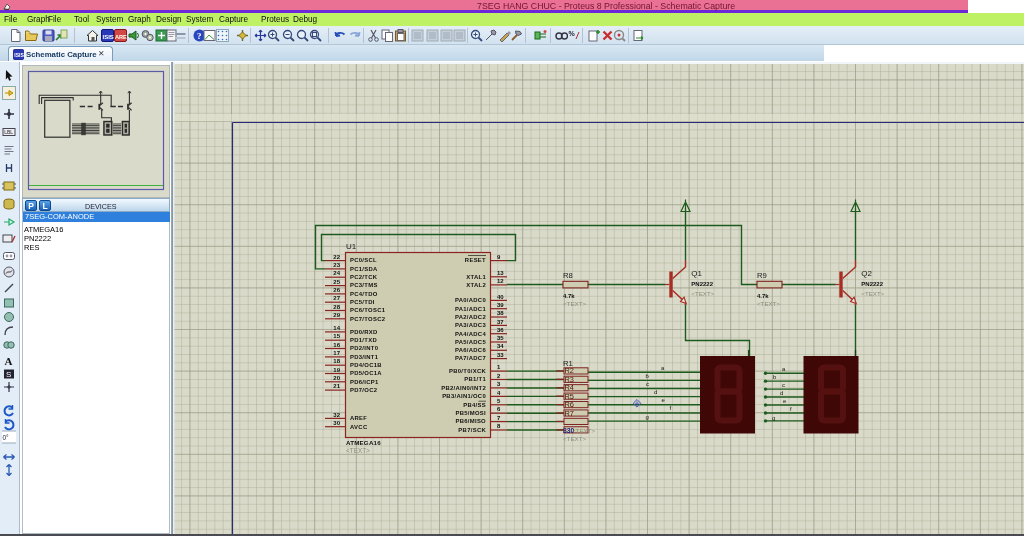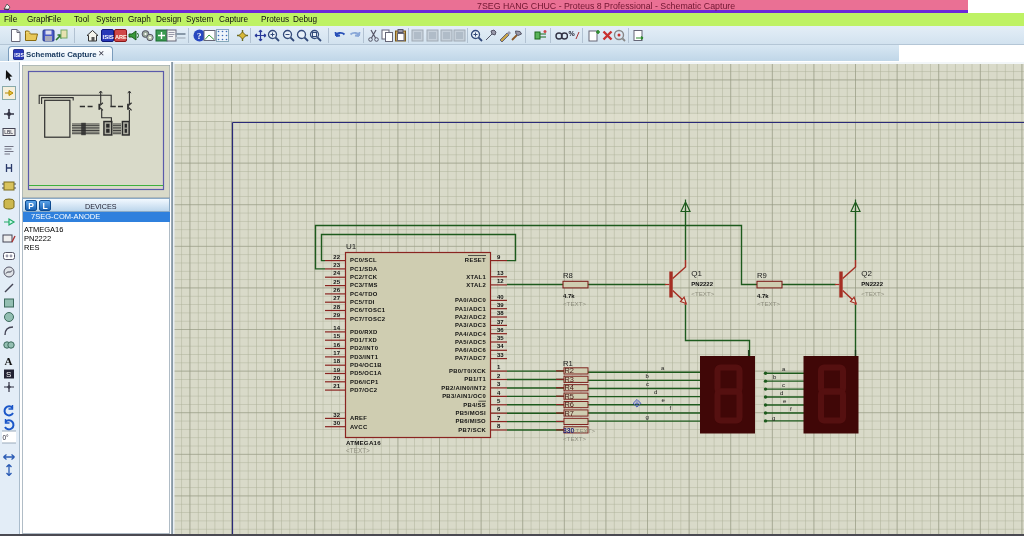--- a/index.html
+++ b/index.html
@@ -1,20 +1,20 @@
 <!DOCTYPE html>
 <html><head><meta charset="utf-8"><style>
 *{margin:0;padding:0;box-sizing:border-box}
 body{font-family:"Liberation Sans",sans-serif;width:1024px;height:536px;overflow:hidden}
 #app{position:relative;width:1024px;height:536px;background:#fff}
 #title{position:absolute;left:0;top:0;width:968px;height:13px;background:#ea7094;border-bottom:3px solid #6d28d9}
 #title .txt{position:absolute;left:477px;top:1px;font-size:8.8px;color:#701530}
 #menu{position:absolute;left:0;top:13px;width:1024px;height:27px;background:#bef264;font-size:8.2px;color:#111}
 #tbar{position:absolute;left:0;top:26px;width:1024px;height:19px;background:linear-gradient(#e4eef7,#d2e2ef);border-bottom:1px solid #b4c6d6}
-#tabs{position:absolute;left:0;top:45px;width:899px;height:17px;background:linear-gradient(#d8e7f3,#bed5e7)}
+#tabs{position:absolute;left:0;top:45px;width:824px;height:17px;background:linear-gradient(#d8e7f3,#bed5e7)}
 #tab1{position:absolute;left:8px;top:1px;width:105px;height:16px;background:linear-gradient(#fdfeff,#e2eef8);border:1px solid #7a9cbc;border-bottom:none;border-radius:4px 4px 0 0;font-size:7.8px;font-weight:bold;color:#15365c}
 #lpanel{position:absolute;left:20px;top:62px;width:152px;height:474px;background:#fff;border-right:1px solid #9aa8b4}
 #devhead{position:absolute;left:2px;top:136px;width:148px;height:14px;background:linear-gradient(#f2f9ff,#bcd6ec);border:1px solid #8aaac6;font-size:7.2px;color:#223}
 #devlist{position:absolute;left:2px;top:150px;width:148px;height:322px;border:1px solid #b0bcc6;border-top:none;background:#fff;font-size:7.5px;color:#000}
 .plbtn{position:absolute;top:1px;width:12px;height:11px;border-radius:2px;background:linear-gradient(#5aa2e8,#1a62b4);color:#fff;font-size:8.5px;font-weight:bold;text-align:center;line-height:11px;border:1px solid #0c4a90}
 #bottomstrip{position:absolute;left:0;top:534px;width:1024px;height:2px;background:#4a4a52}
 </style></head><body>
 <div id="app">
   <svg id="schem" xmlns="http://www.w3.org/2000/svg" width="852" height="474" viewBox="172 62 852 474" style="position:absolute;left:172px;top:62px">
 <defs>
@@ -586,21 +586,21 @@
         <path d="M7 1.5V12.5M7 1.5L4.5 4M7 1.5L9.5 4M7 12.5L4.5 10M7 12.5L9.5 10" stroke="#2a5ab4" stroke-width="1.3" fill="none"></path>
       </svg>
 </div>
   <div id="lpanel">
     <div id="devhead">
         <span class="plbtn" style="left:2px">P</span>
         <span class="plbtn" style="left:16px">L</span>
         <span style="position:absolute;left:62px;top:3px">DEVICES</span>
       </div>
     <div id="devlist">
-      <div style="position:absolute;left:0;top:0;width:147px;height:9.5px;background:#2f80dd;color:#fff;padding-left:8px">7SEG-COM-ANODE</div>
+      <div style="position:absolute;left:0;top:0;width:147px;height:9.5px;background:#2f80dd;color:#fff;padding-left:2px">7SEG-COM-ANODE</div>
       <div style="position:absolute;left:1px;top:12.5px">ATMEGA16</div>
       <div style="position:absolute;left:1px;top:21.5px">PN2222</div>
       <div style="position:absolute;left:1px;top:30.5px">RES</div>
     </div>
   </div>
   <svg xmlns="http://www.w3.org/2000/svg" width="148" height="133" viewBox="22 65 148 133" style="position:absolute;left:22px;top:65px">
 <rect x="22" y="65" width="148" height="133" fill="#d9dac9" stroke="#8899a6" stroke-width="1"></rect>
 <rect x="28.5" y="71.5" width="135" height="118" fill="none" stroke="#5a5aaa" stroke-width="1.2"></rect>
 <path d="M29 185.5H163" stroke="#3db03d" stroke-width="1"></path>
 <rect x="44.7" y="100.3" width="25.2" height="36.9" fill="none" stroke="#2e2e2e" stroke-width="1.2"></rect>

